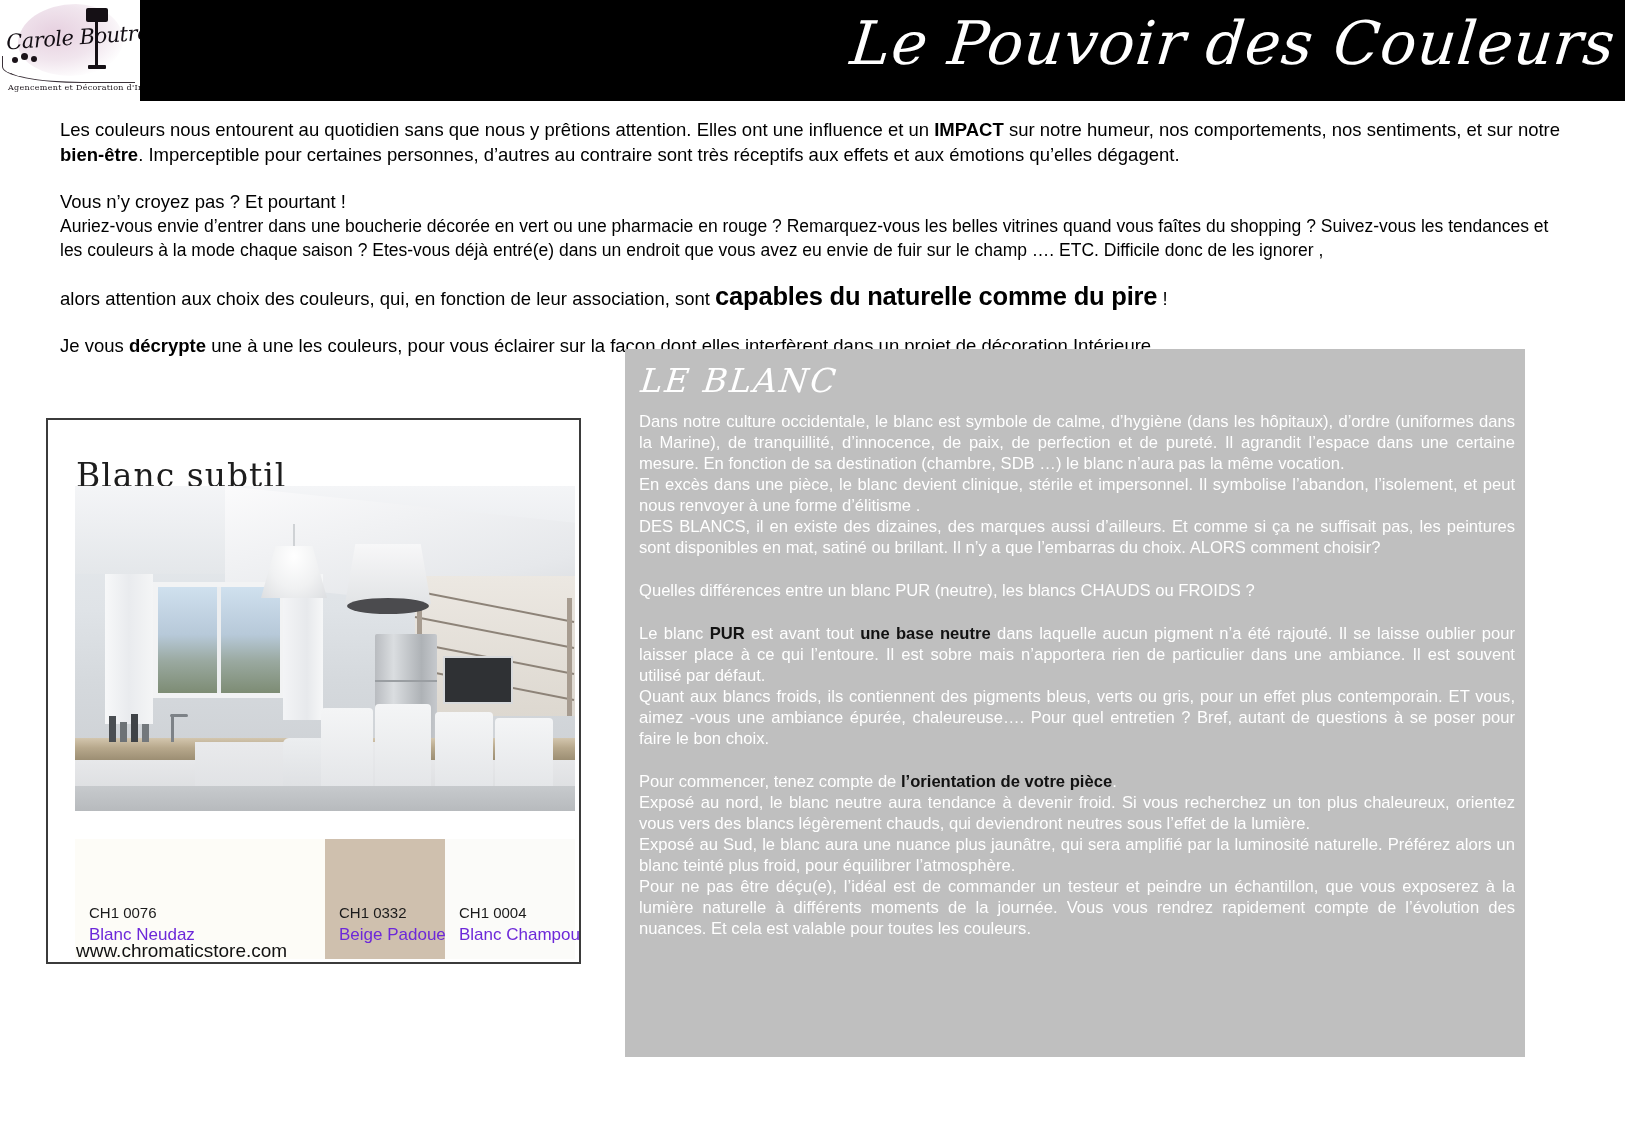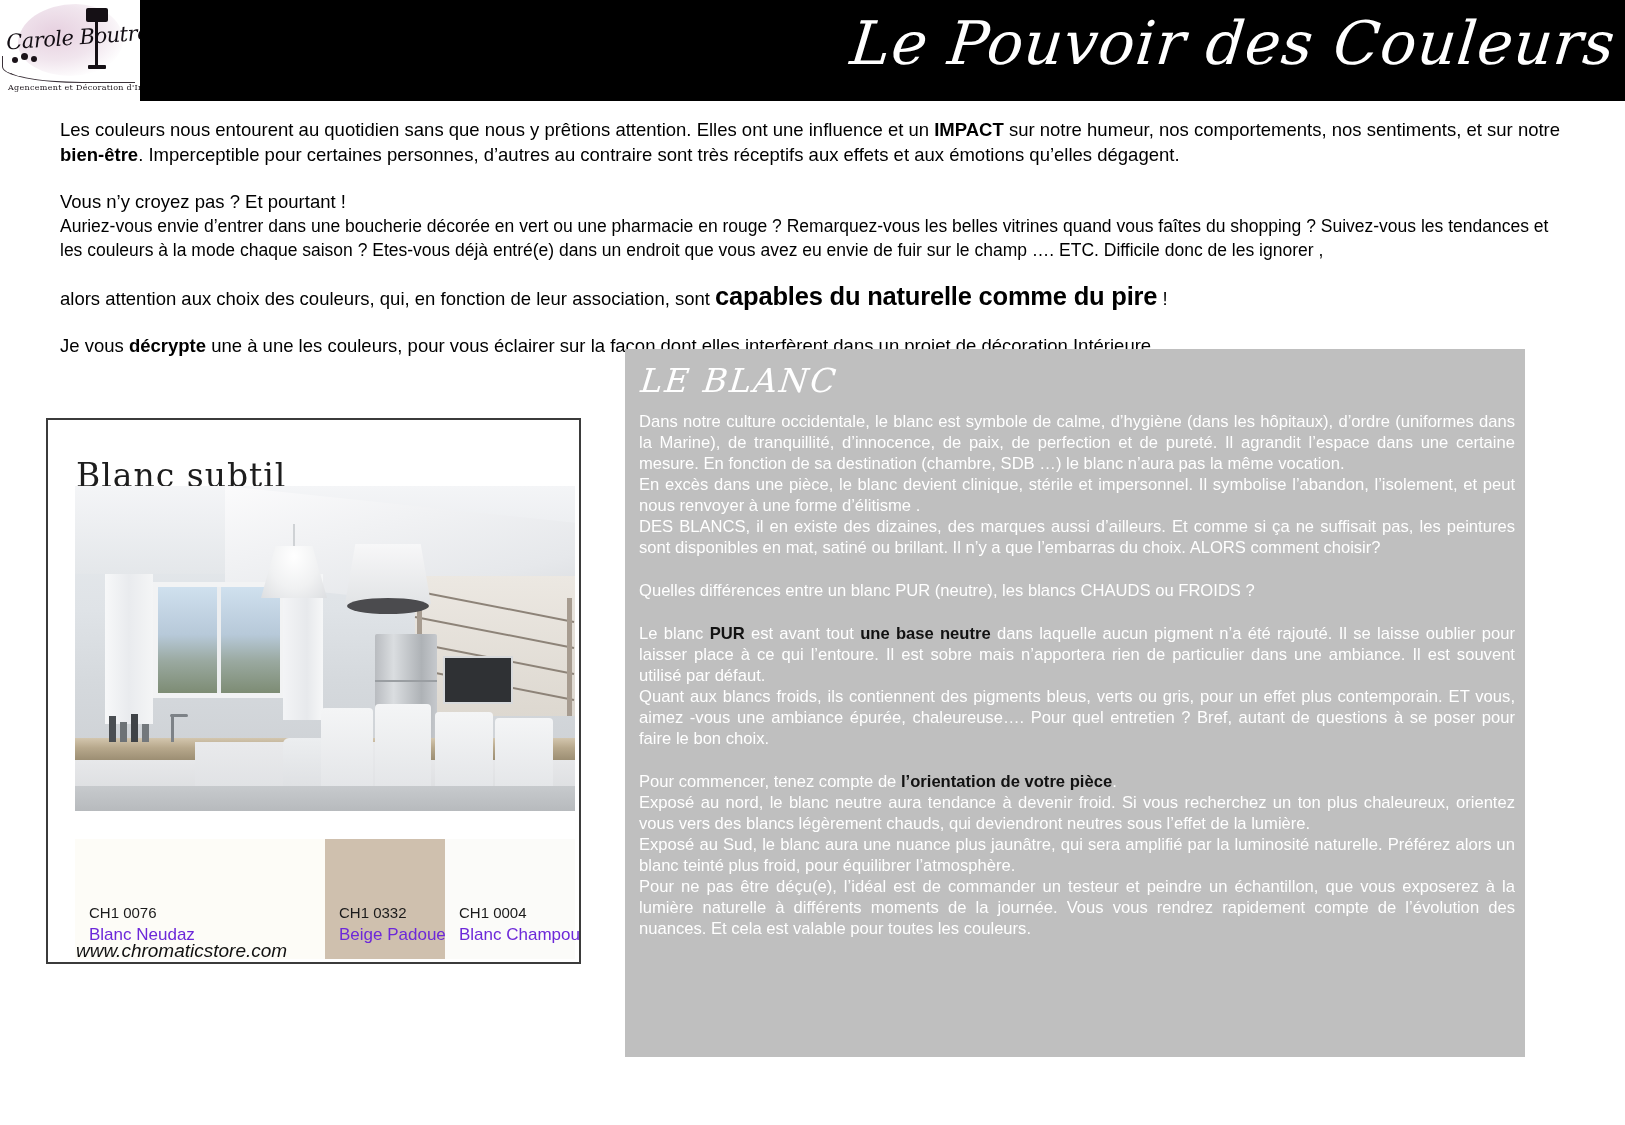--- a/index.html
+++ b/index.html
@@ -336,21 +336,20 @@
     font-size: 17px;
     color: #6d28d9;
     white-space: nowrap;
   }
   .card-url {
     position: absolute;
     left: 28px; top: 520px;
     font-size: 19px;
     color: #111;
     white-space: nowrap;
-    font-style: italic;
   }
 
   
   .panel {
     position: absolute;
     left: 625px;
     top: 349px;
     width: 900px;
     height: 708px;
     background: #bfbfbf;

